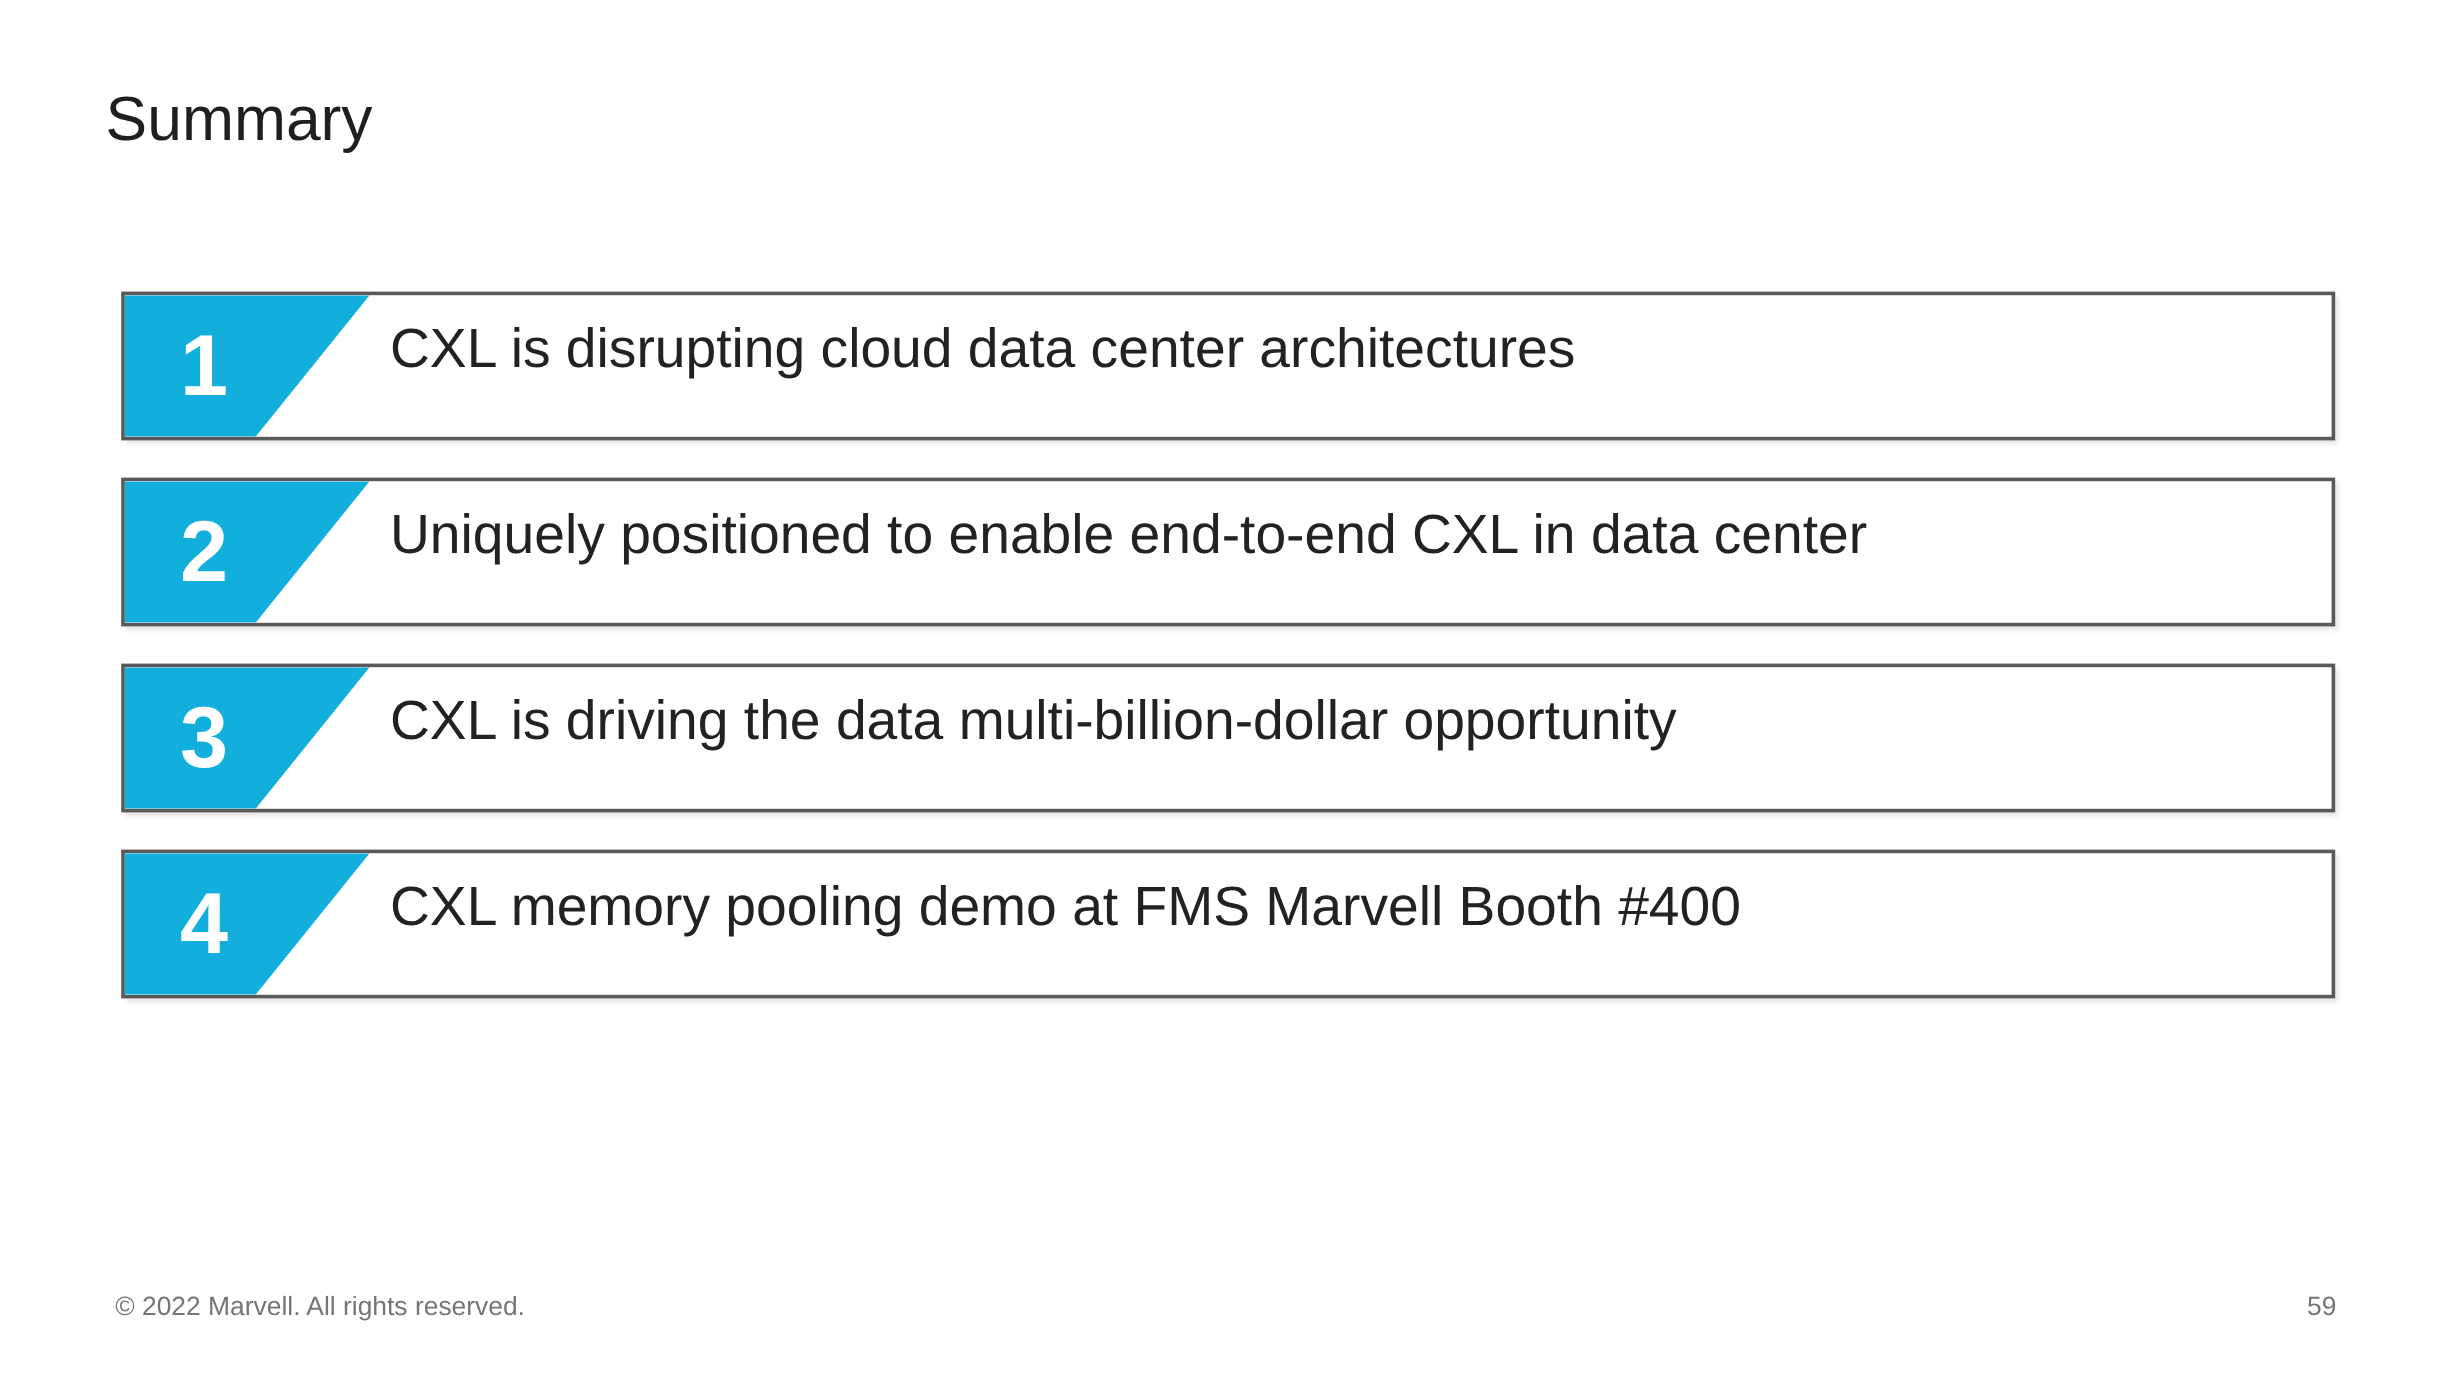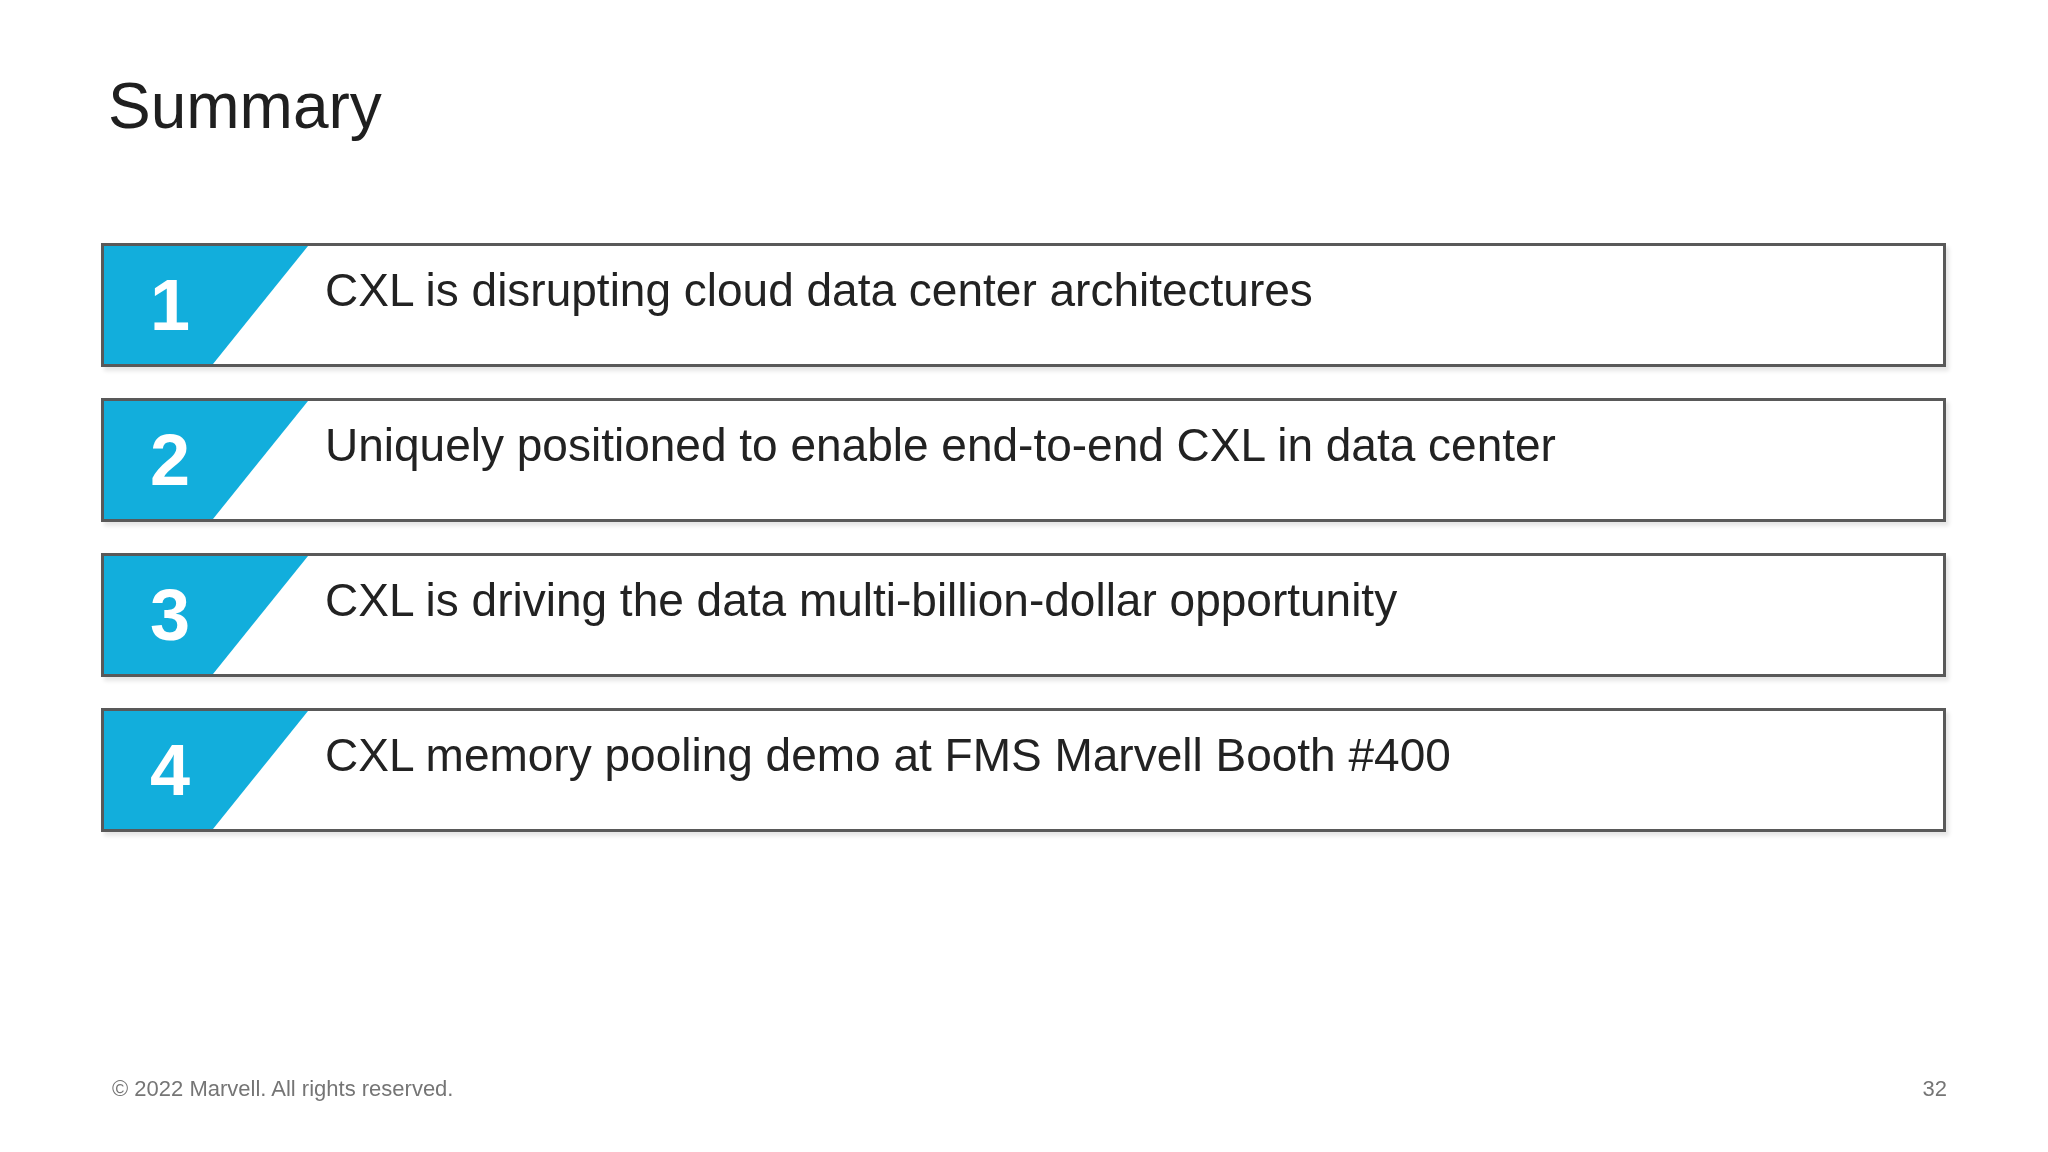--- a/index.html
+++ b/index.html
@@ -6,24 +6,24 @@
   .slide {
     position: relative;
     width: 2048px;
     height: 1152px;
     background: #ffffff;
     font-family: "Liberation Sans", sans-serif;
     overflow: hidden;
   }
   .slide-title {
     position: absolute;
-    left: 108px;
+    left: 88px;
     top: 74px;
     margin: 0;
-    font-size: 64px;
+    font-size: 52px;
     font-weight: 400;
     line-height: 1;
     color: #1f1f1f;
     white-space: nowrap;
   }
   .row {
     position: absolute;
     left: 101px;
     width: 1845px;
     height: 124px;
@@ -60,21 +60,21 @@
     left: 221px; top: 0;
     height: 88px;
     display: flex;
     align-items: center;
     font-size: 46px;
     color: #222222;
     white-space: nowrap;
   }
   .footer-copyright {
     position: absolute;
-    left: 112px;
+    left: 96px;
     top: 1076px;
     font-size: 22px;
     color: var(--footer-gray, #757575);
     white-space: nowrap;
   }
   .footer-page {
     position: absolute;
     right: 101px;
     top: 1076px;
     font-size: 22px;
@@ -111,15 +111,15 @@
   </div>
 
   <div class="row row-4">
     <div class="badge">
       <span class="badge-num">4</span>
     </div>
     <div class="row-text">CXL memory pooling demo at FMS Marvell Booth #400</div>
   </div>
 
   <div class="footer-copyright">© 2022 Marvell. All rights reserved.</div>
-  <div class="footer-page">32</div>
+  <div class="footer-page">59</div>
 
 </div>
 
 </body></html>

